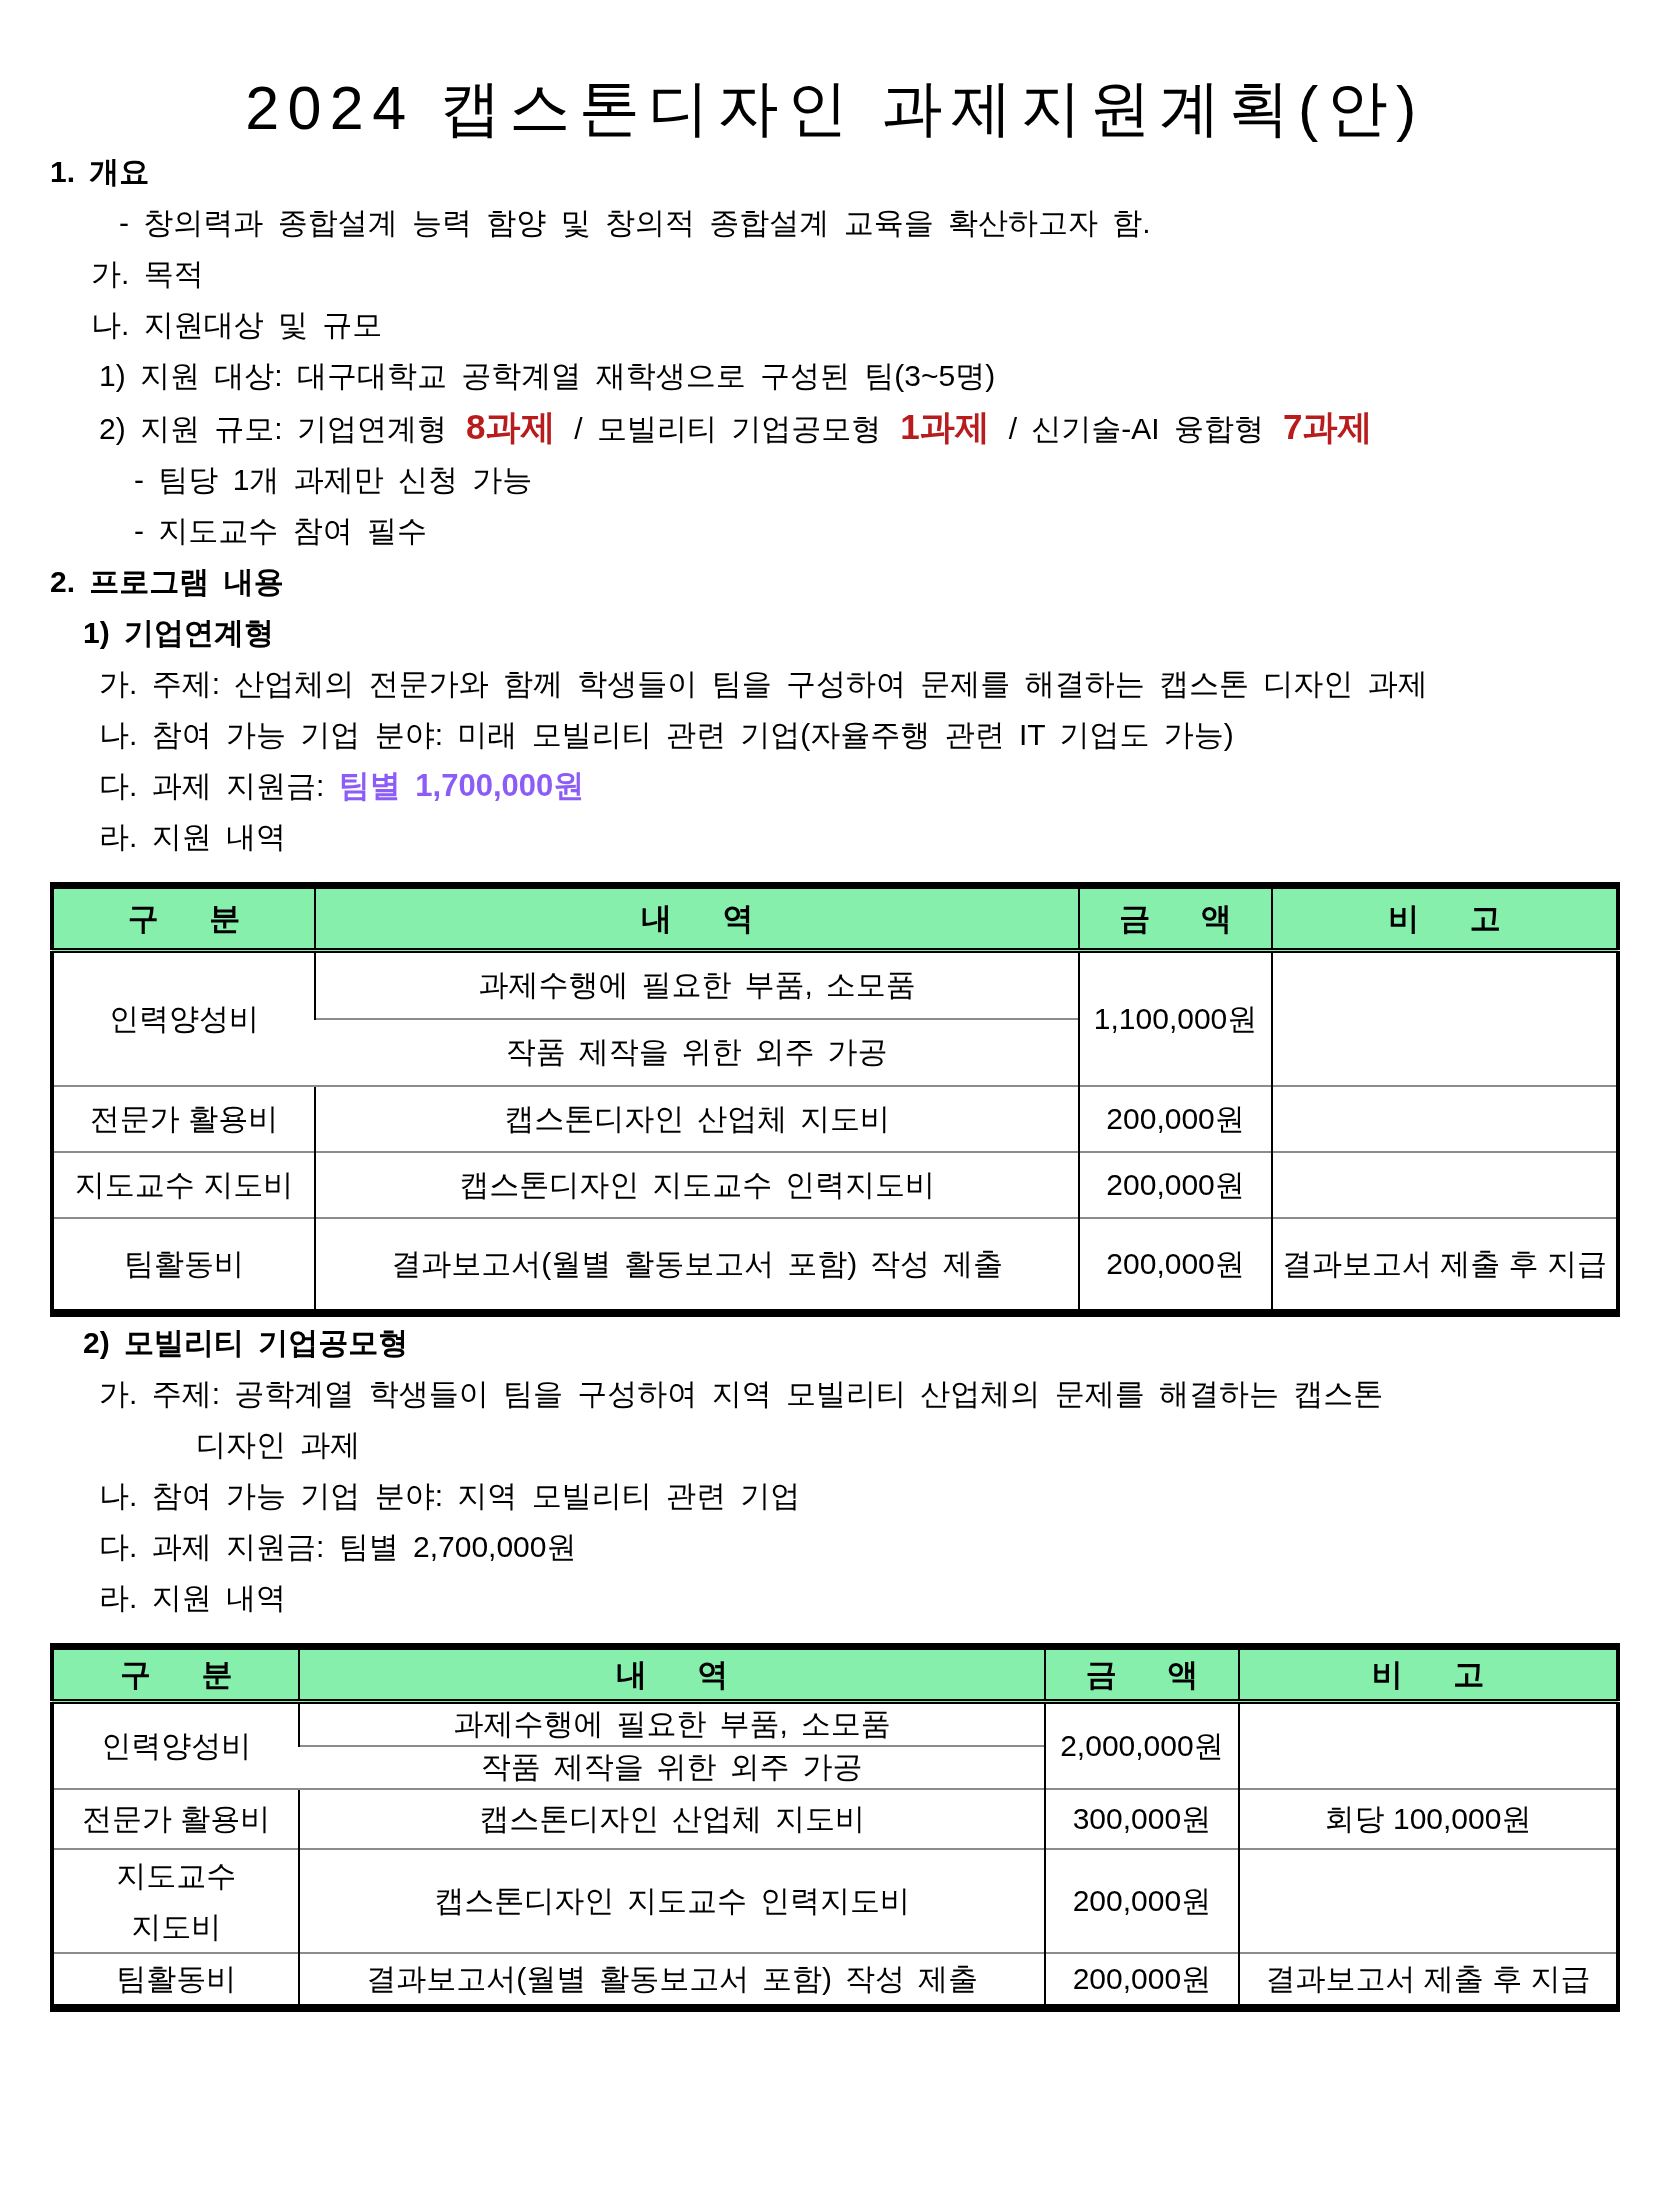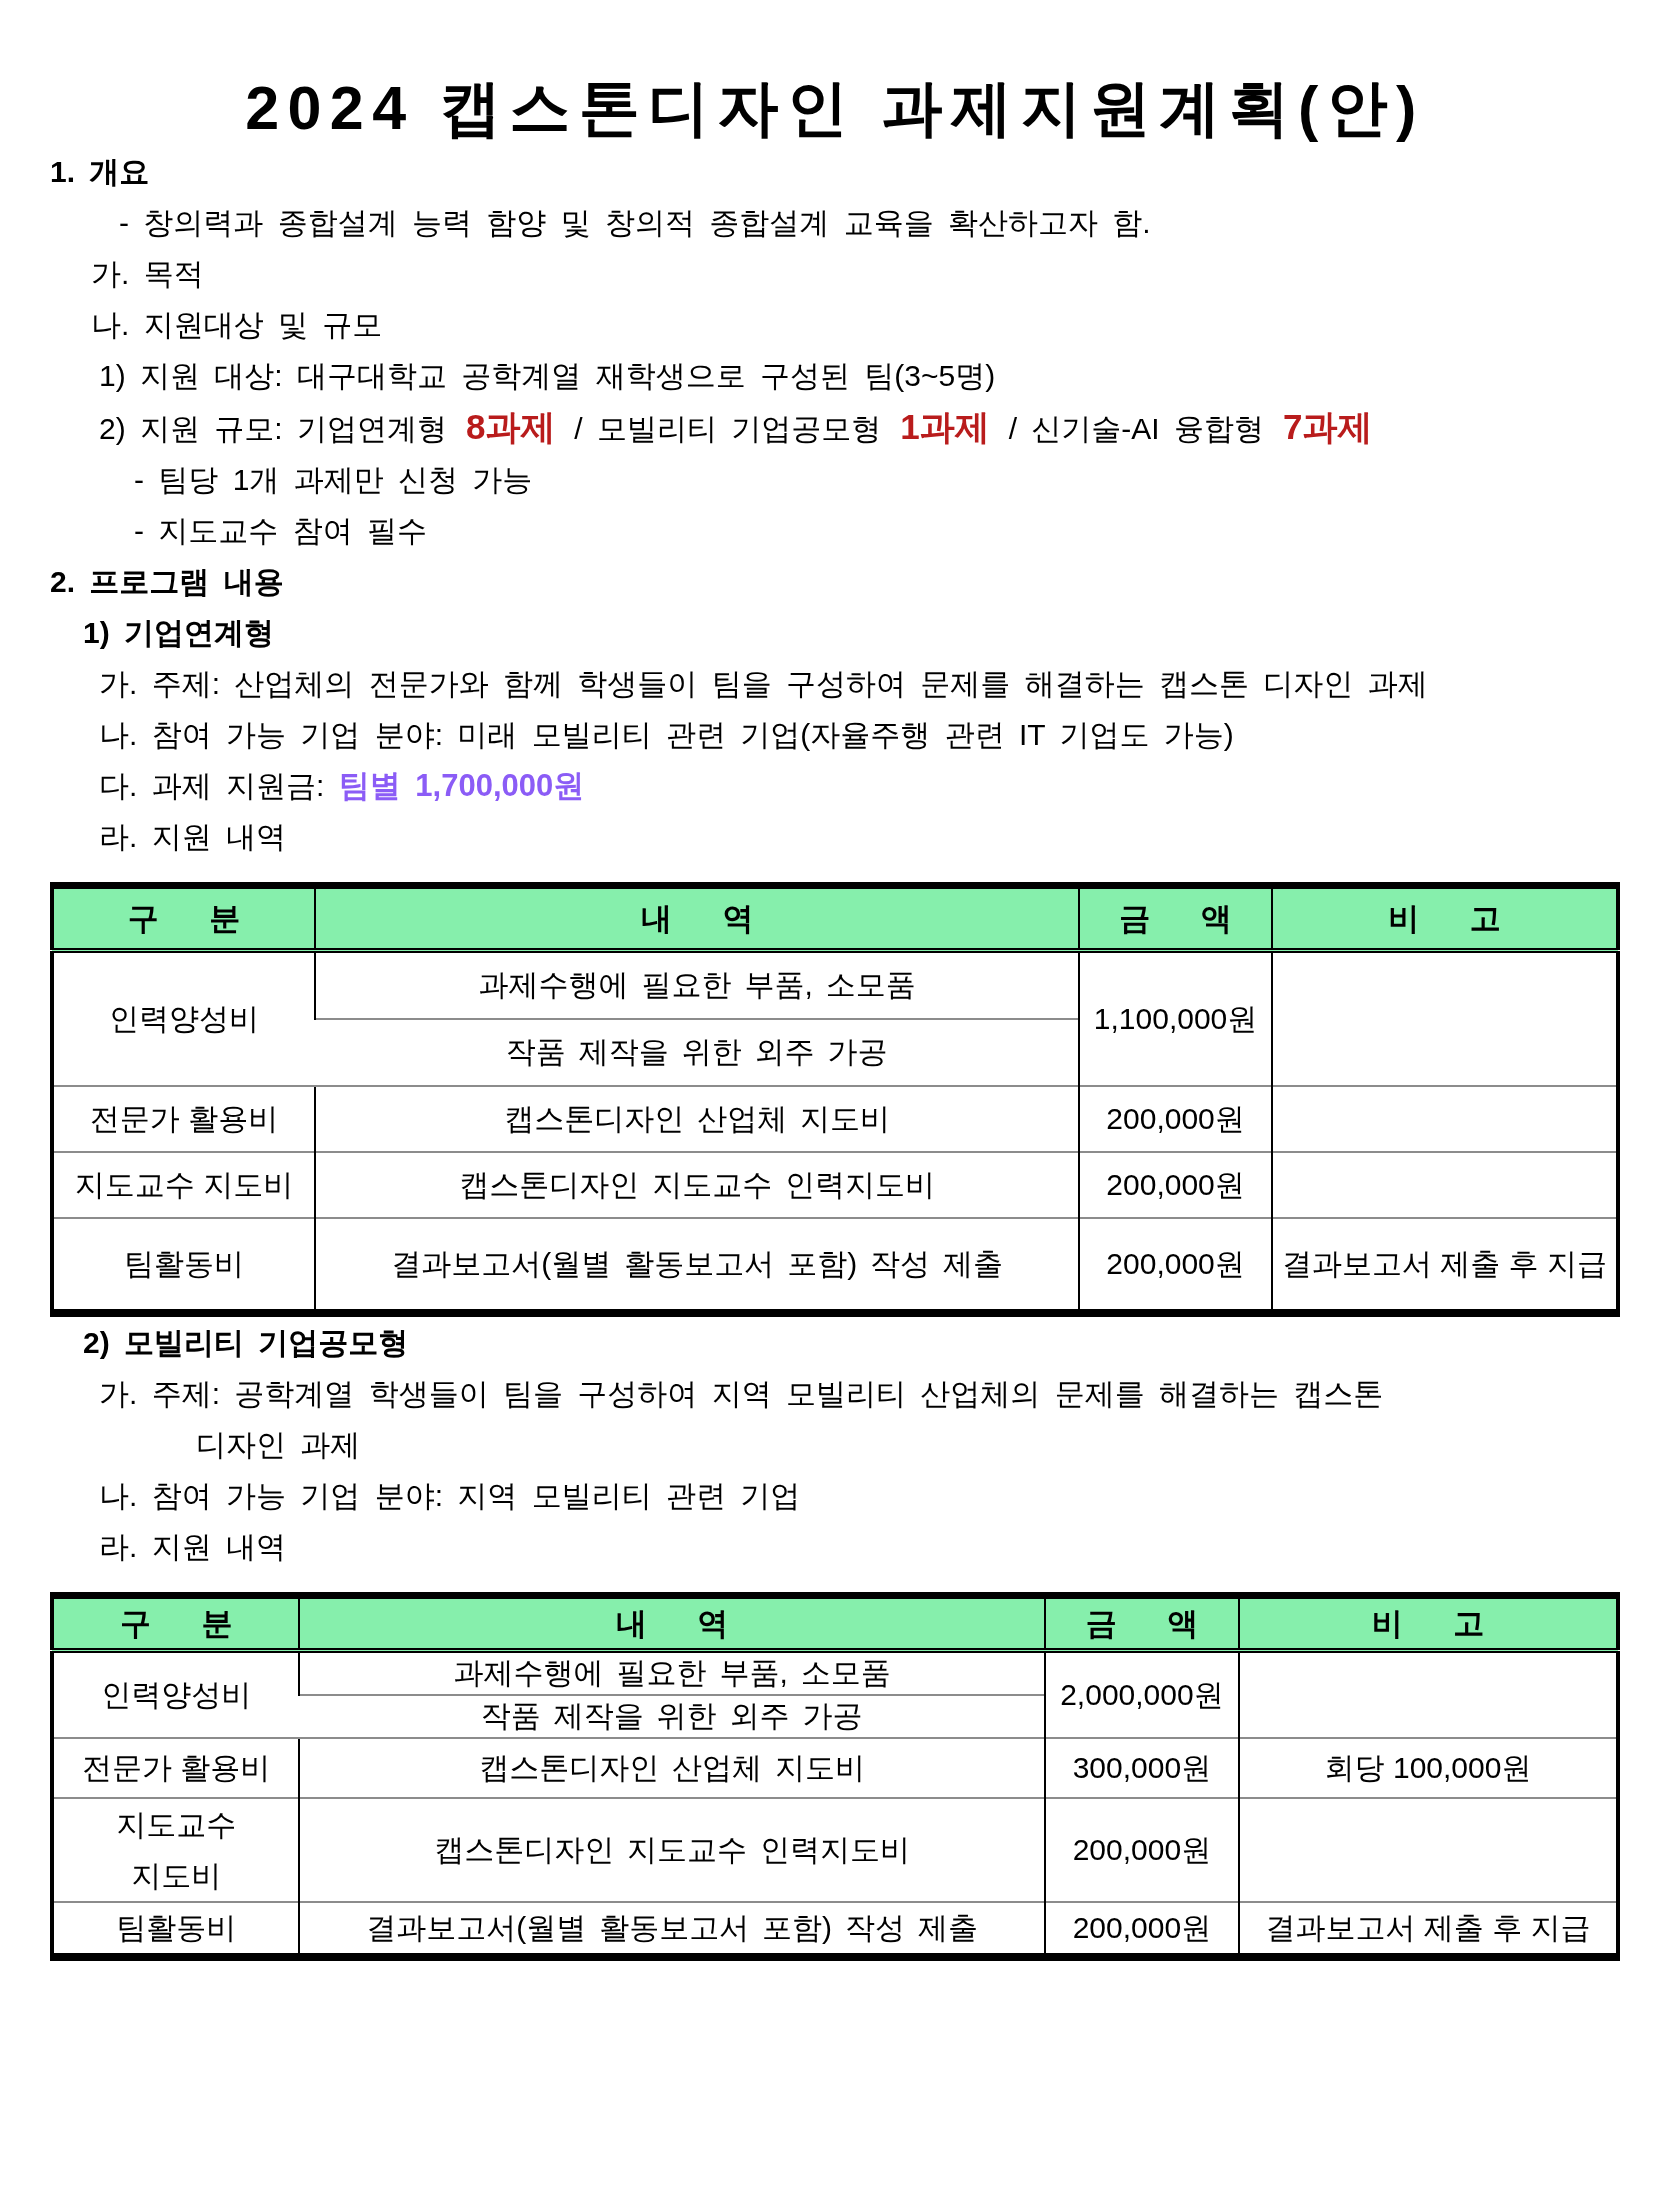--- a/index.html
+++ b/index.html
@@ -3,21 +3,21 @@
 <meta charset="utf-8">
 <style>
   html, body { margin: 0; padding: 0; background: #ffffff; }
   body { width: 1653px; font-family: "Liberation Sans", "DejaVu Sans", sans-serif; color: #000; }
   .page { width: 1653px; height: 2205px; box-sizing: border-box; padding: 38px 33px 0 50px; overflow: hidden; background: #fff; }
 
   .doc-title {
     margin: 32px 0 0 0;
     text-align: center;
     font-size: 61px;
-    font-weight: bold;
+    font-weight: normal;
     letter-spacing: 8.4px;
     line-height: 1.25;
   }
 
   p.line { margin: 0; font-size: 30px; line-height: 51px; word-spacing: 6px; }
   .bold { font-weight: bold; }
   .sz40 { font-size: 31px; }
 
   
   .ind0 { padding-left: 0; }        
@@ -155,20 +155,21 @@
         <td>200,000원</td>
         <td class="note">결과보고서 제출 후 지급</td>
       </tr>
     </tbody>
   </table>
 
   <p class="line ind1n bold sz40 gap-after-table">2) 모빌리티 기업공모형</p>
   <p class="line ind2n">가. 주제: 공학계열 학생들이 팀을 구성하여 지역 모빌리티 산업체의 문제를 해결하는 캡스톤</p>
   <p class="line indCont">디자인 과제</p>
   <p class="line ind2n">나. 참여 가능 기업 분야: 지역 모빌리티 관련 기업</p>
+  <p class="line ind2n">다. 과제 지원금: 팀별 2,700,000원</p>
   <p class="line ind2n">라. 지원 내역</p>
 
   <table class="support-table t2">
     <colgroup>
       <col style="width:15.8%">
         <col style="width:47.6%">
         <col style="width:12.4%">
         <col style="width:24.2%">
     </colgroup>
     <thead>

